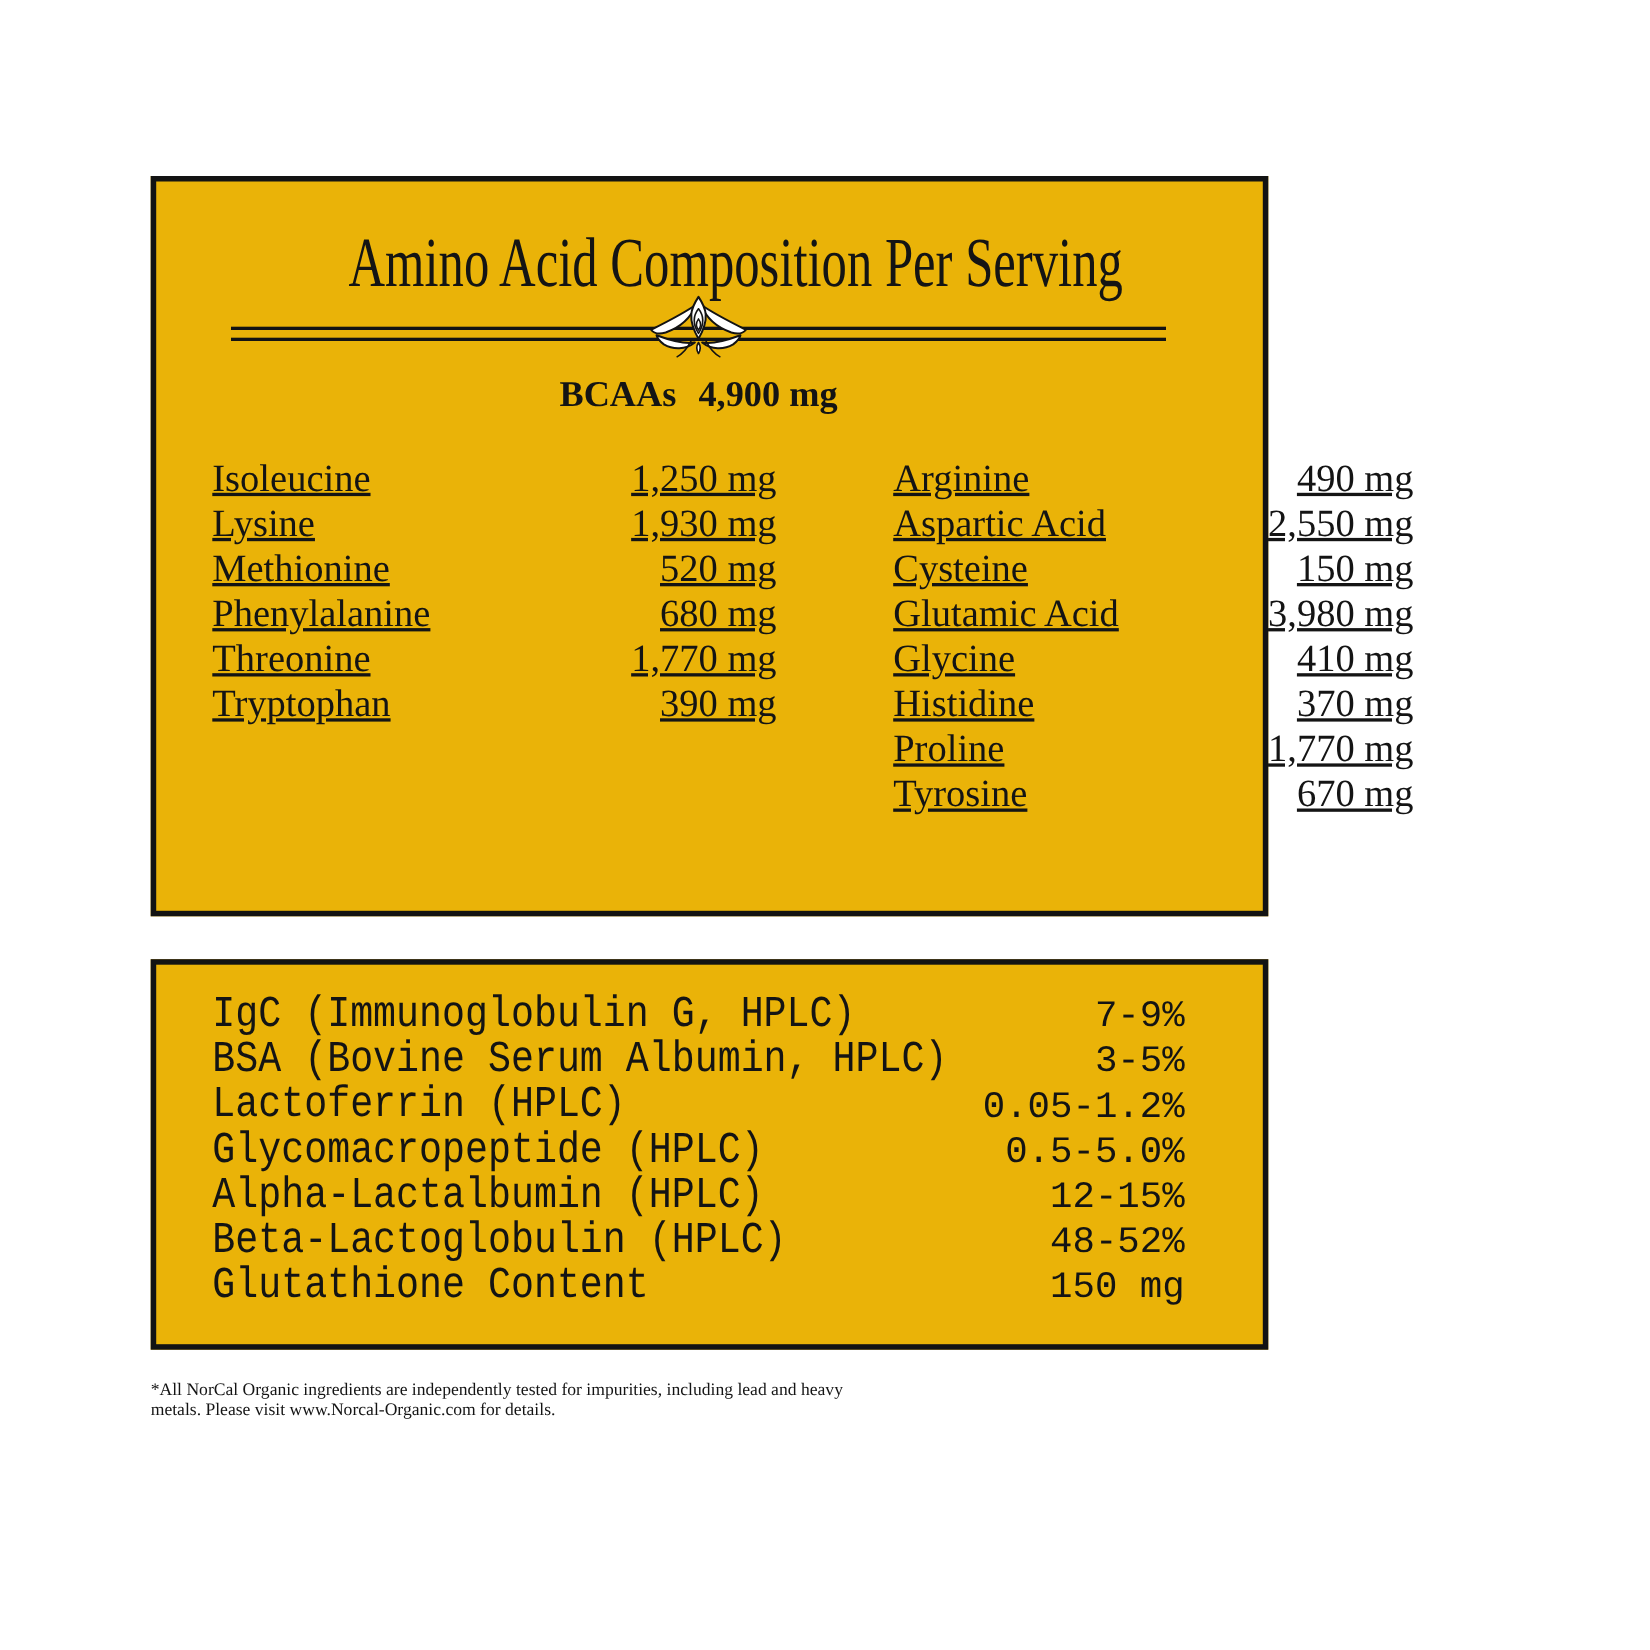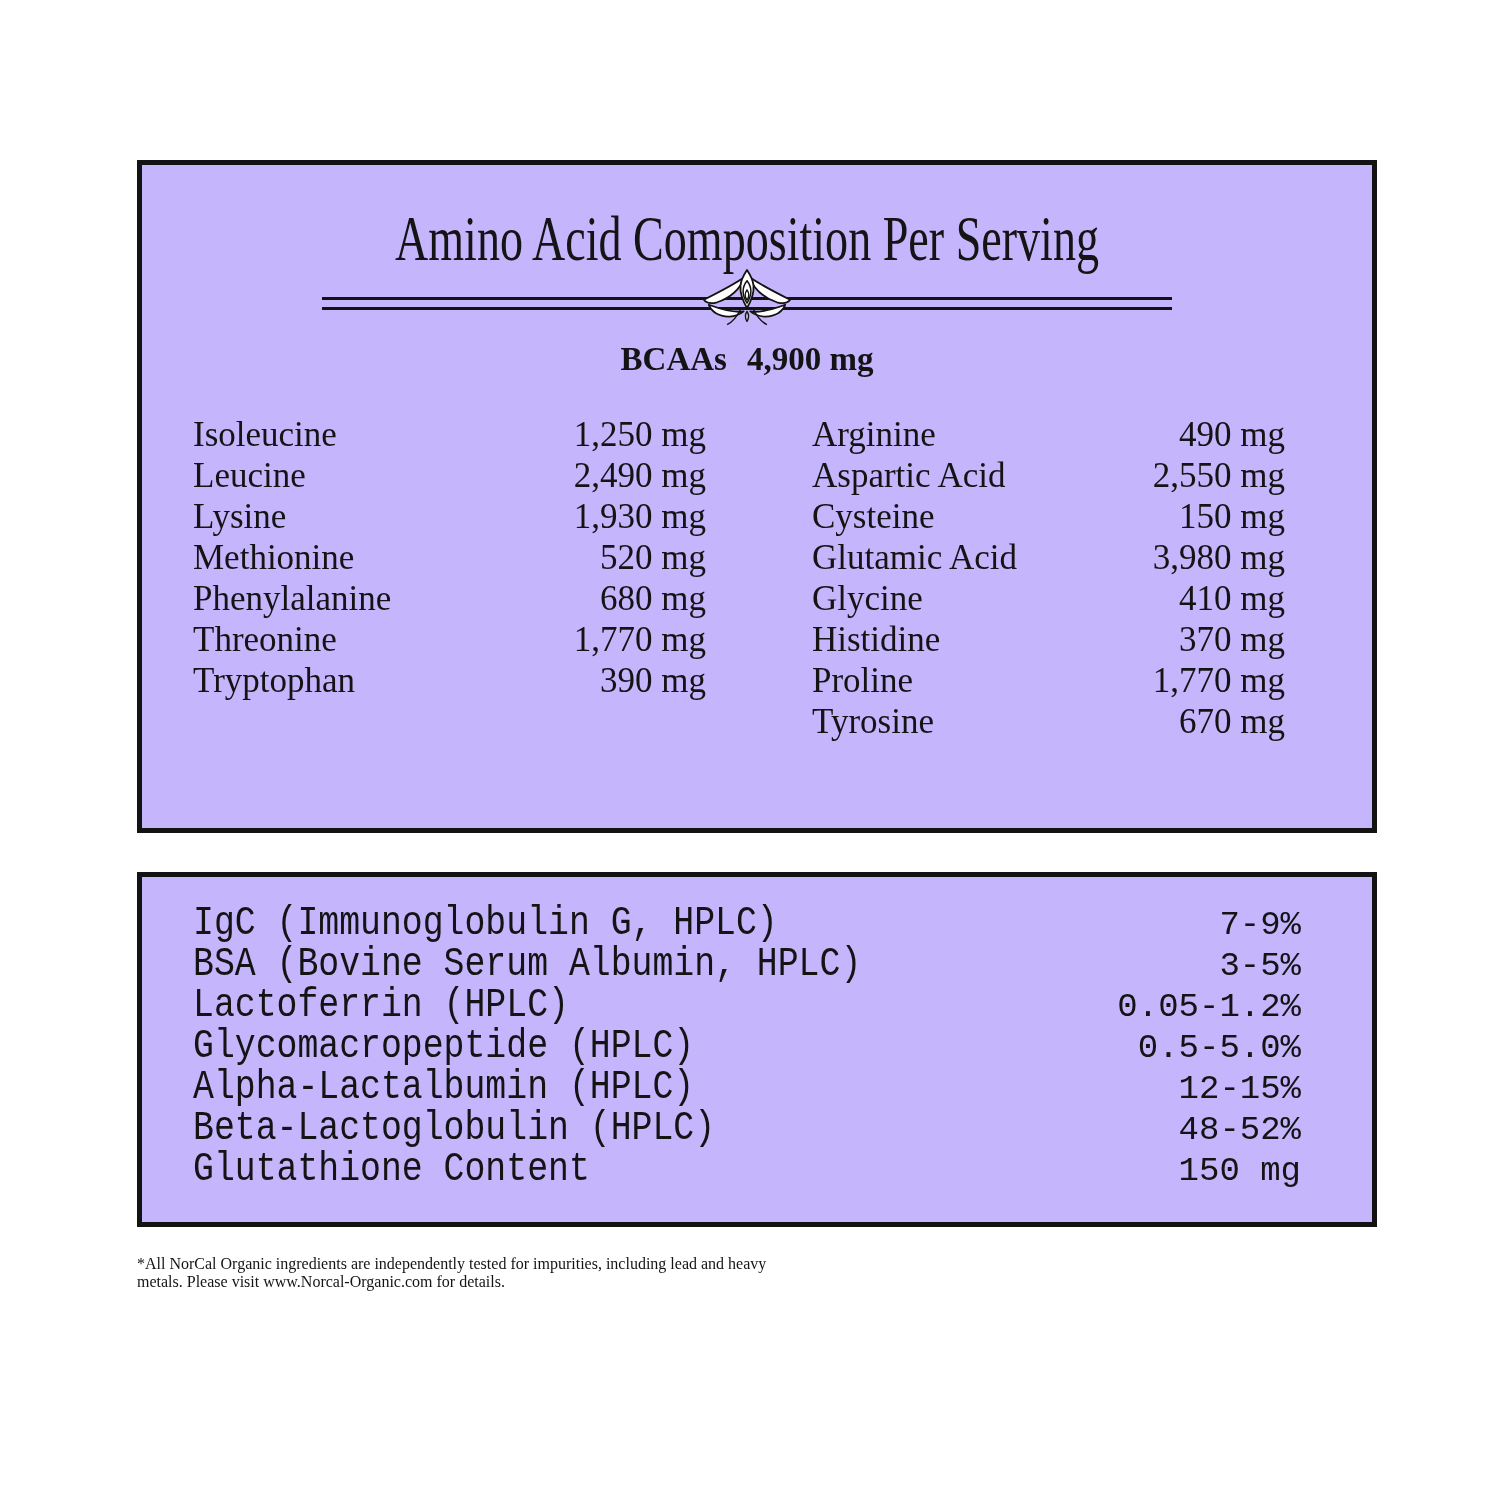--- a/index.html
+++ b/index.html
@@ -7,23 +7,23 @@
     width: 1500px; height: 1500px;
     background: #ffffff;
     color: #141414;
     font-family: "Liberation Serif", serif;
     overflow: hidden;
   }
   .page { padding: 160px 137px 0 137px; }
 
   .box {
     box-sizing: border-box;
-    width: 1240px;
+    width: 1016px;
     border: 5px solid #131313;
-    background: #c4b5fd;
+    background: #eab308;
   }
 
   
   .box1 { height: 673px; padding: 0 71px 0 51px; }
 
   .box1 .title {
     margin: 42px 0 0 0;
     font-size: 64px;
     font-weight: normal;
     line-height: 64px;
@@ -58,20 +58,21 @@
     font-size: 33px;
     line-height: 38px;
   }
   .bcaa .bcaa-value { margin-left: 20px; }
 
   .cols {
     margin-top: 36px;
     display: grid;
     grid-template-columns: 513px 473px;
     column-gap: 106px;
+    text-decoration: underline;
   }
   .row {
     display: flex;
     justify-content: space-between;
     align-items: baseline;
     line-height: 41px;
     font-size: 35px;
   }
   .row .amt { white-space: nowrap; }
   .row .nm  { white-space: nowrap; }
@@ -128,24 +129,20 @@
     </div>
 
     <div class="cols">
       <div class="col">
 
           <div class="row">
             <span class="nm">Isoleucine</span>
             <span class="amt">1,250 mg</span>
           </div>
 
-          <div class="row">
-            <span class="nm">Leucine</span>
-            <span class="amt">2,490 mg</span>
-          </div>
 
 
           <div class="row">
             <span class="nm">Lysine</span>
             <span class="amt">1,930 mg</span>
           </div>
 
           <div class="row">
             <span class="nm">Methionine</span>
             <span class="amt">520 mg</span>

